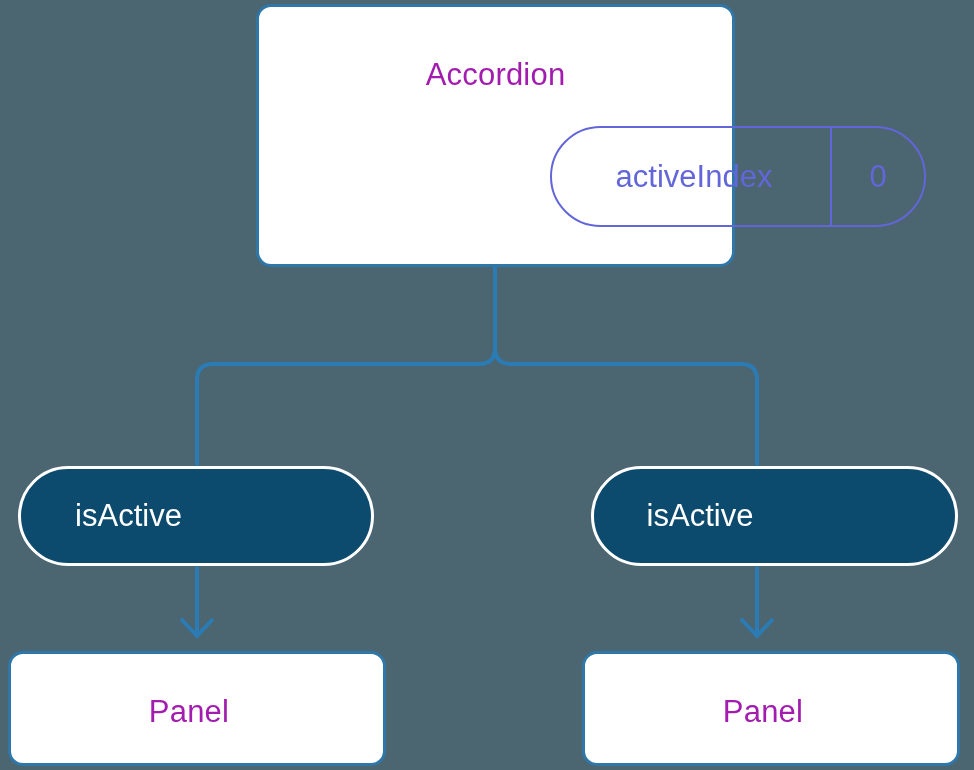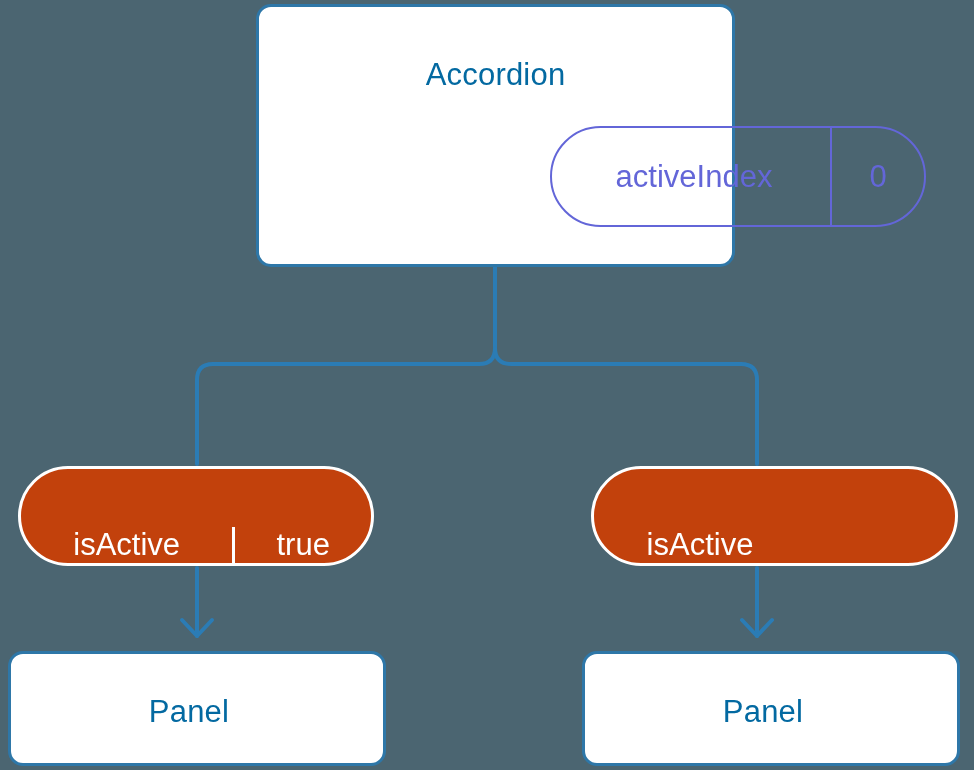--- a/index.html
+++ b/index.html
@@ -33,21 +33,21 @@
   
   .card {
     position: absolute;
     background: #ffffff;
     border: 3px solid #2e77a8;
     border-radius: 15px;
     box-sizing: border-box;
   }
 
   .card-title {
-    color: #0369a1;
+    color: #a21caf;
     font-size: 31px;
     font-weight: 400;
     text-align: center;
     letter-spacing: 0.2px;
     white-space: nowrap;
   }
 
   
   #accordion-card {
     left: 256px;
@@ -98,22 +98,21 @@
     top: 119px;
     width: 376px;
     height: 101px;
   }
   #accordion-prop .pill-key { width: 281px; padding-left: 6px; }
   #accordion-prop .pill-val { width: 95px; }
 
   
   .pill-filled {
     border: 3px solid #ffffff;
-    background: #c2410c;
-    align-items: flex-end;
+    background: #0c4a6e;
   }
   .pill-filled .pill-key,
   .pill-filled .pill-val {
     color: #ffffff;
     font-size: 31px;
   }
   .pill-filled .pill-val {
     border-left: 3px solid #ffffff;
   }
 
@@ -177,21 +176,20 @@
     <div class="card-title">Accordion</div>
 
     <div id="accordion-prop" class="pill pill-outline">
       <div class="pill-key">activeIndex</div>
       <div class="pill-val">0</div>
     </div>
   </div>
 
   <div id="prop-left" class="pill pill-filled">
     <div class="pill-key">isActive</div>
-    <div class="pill-val">true</div>
   </div>
 
   <div id="prop-right" class="pill pill-filled">
     <div class="pill-key">isActive</div>
   </div>
 
   <div id="panel-left" class="card">
     <div class="card-title">Panel</div>
   </div>
 

